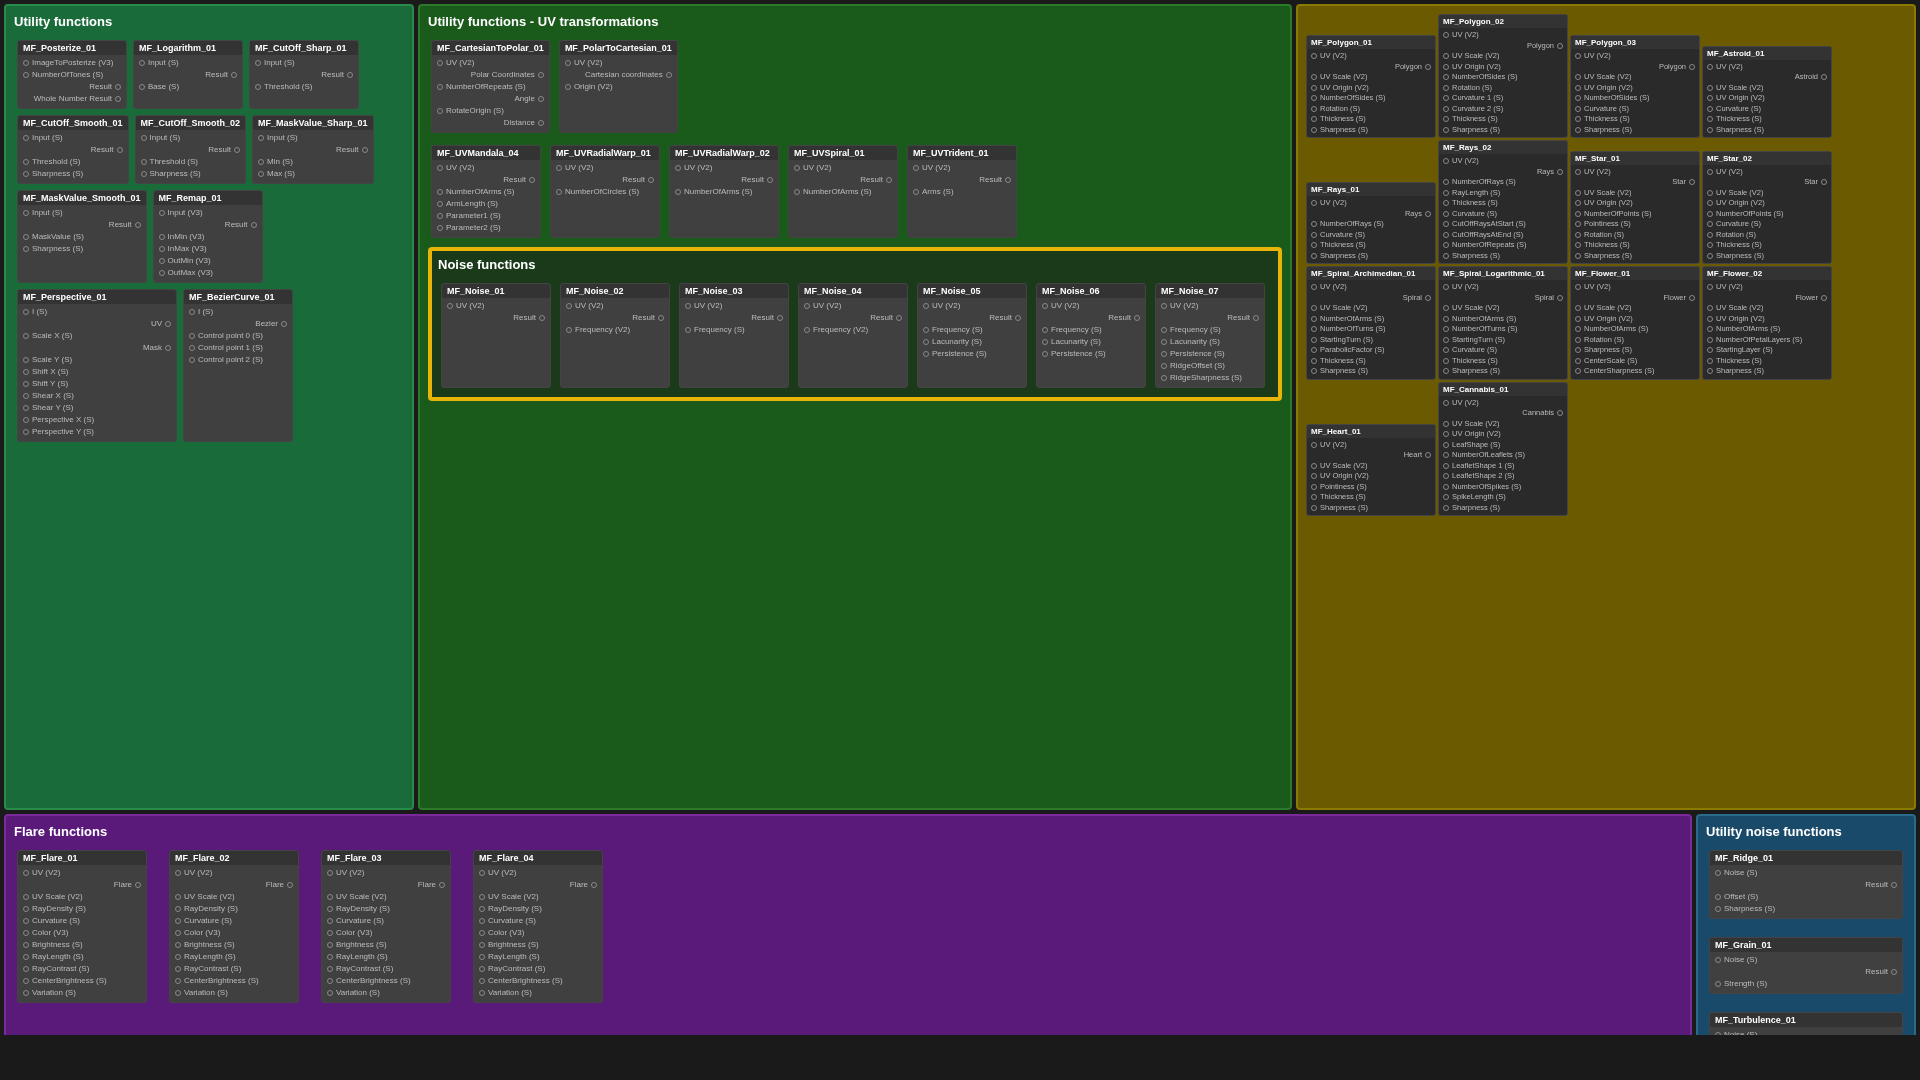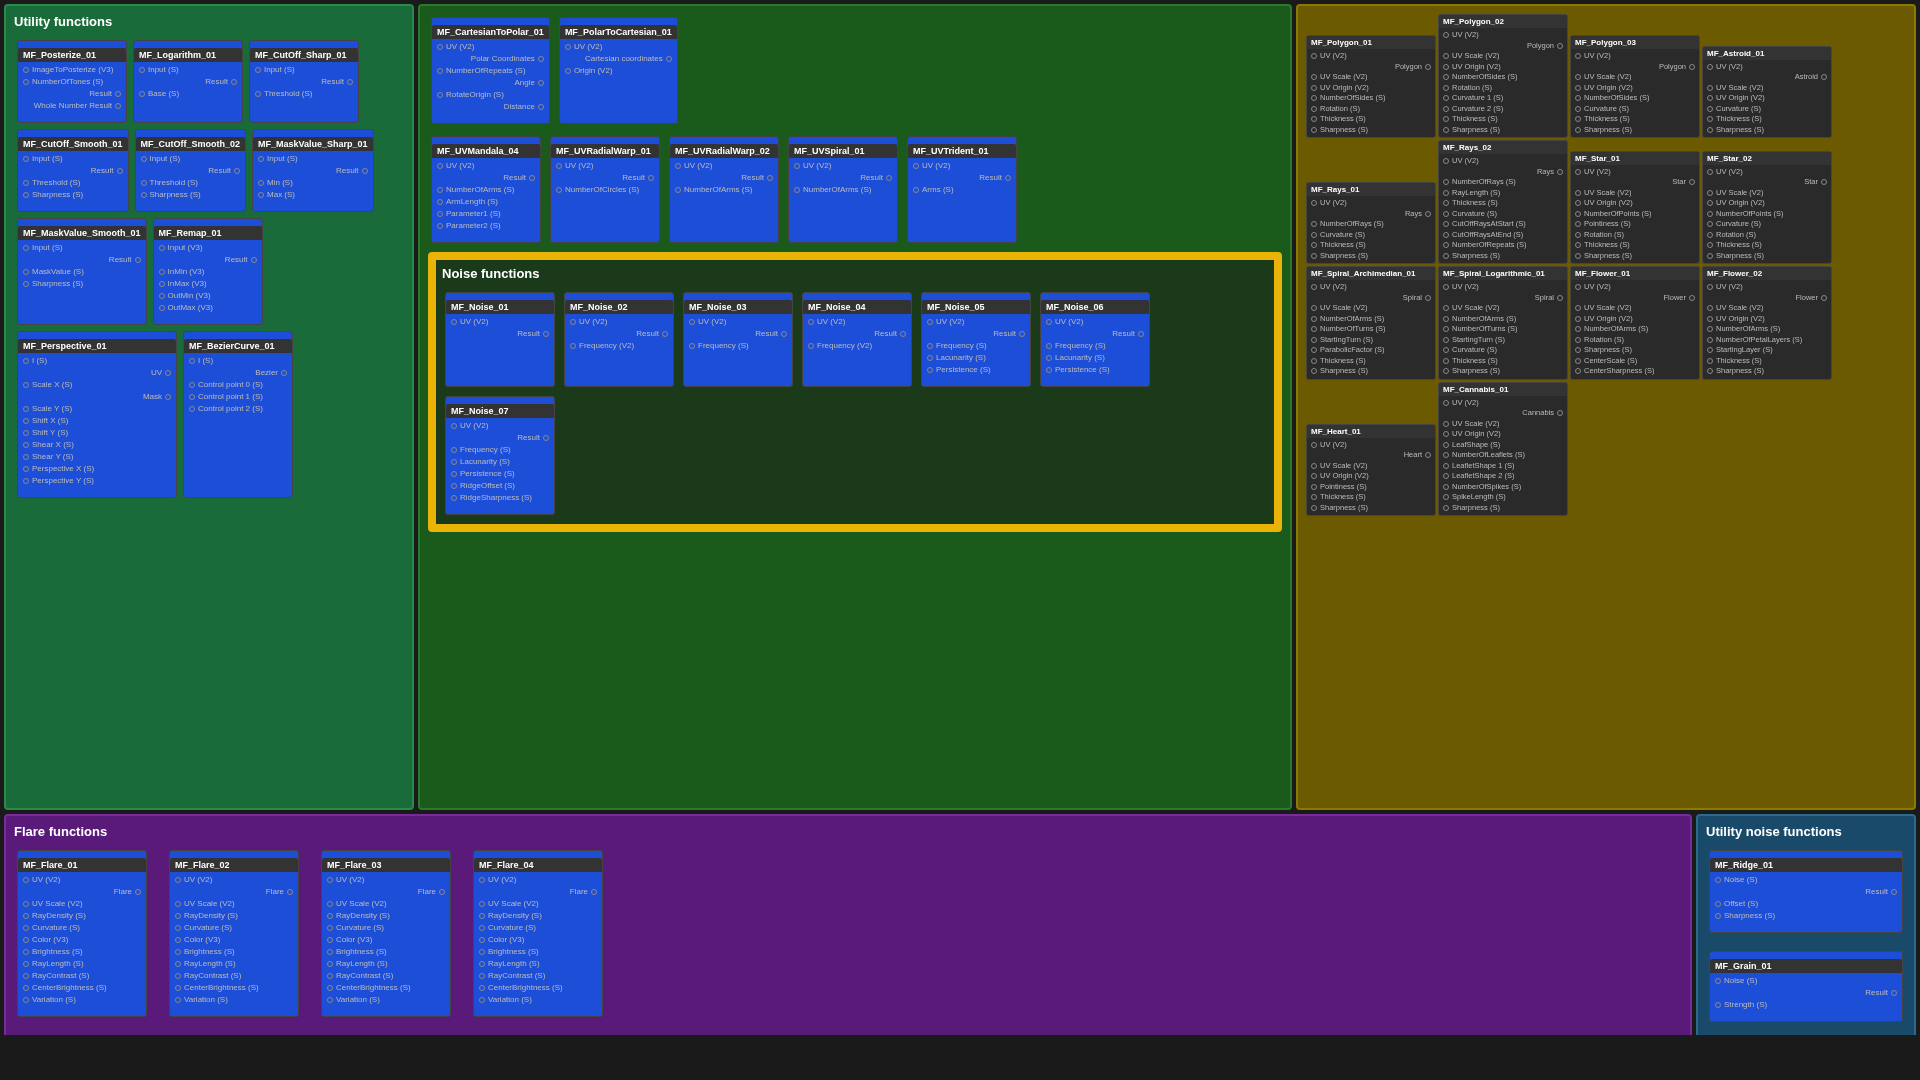--- a/index.html
+++ b/index.html
@@ -37,24 +37,24 @@
       flex: 1;
     }
     
     .panel-geo {
       background: #6b5a00;
       border: 2px solid #8a7a00;
       width: 620px;
       flex-shrink: 0;
     }
     .node-card {
-      background: #1d4ed8;
+      background: #404040;
       border: 1px solid #444;
       border-radius: 3px;
-      padding: 10px 5px;
+      padding: 3px 5px;
       margin: 3px;
       display: inline-block;
       vertical-align: top;
       min-width: 110px;
     }
     .node-title {
       font-size: 9px;
       font-weight: bold;
       color: #fff;
       background: #333;
@@ -257,20 +257,21 @@
           <div class="node-row row-right">Bezier<span class="port-out"></span></div>
           <div class="node-row"><span class="port-in"></span>Control point 0 (S)</div>
           <div class="node-row"><span class="port-in"></span>Control point 1 (S)</div>
           <div class="node-row"><span class="port-in"></span>Control point 2 (S)</div>
         </div>
 
       </div>
     </div>
 
     <div class="panel panel-uv">
+      <div class="panel-title">Utility functions - UV transformations</div>
 
       <div style="display:flex; flex-wrap:wrap; gap:3px; margin-bottom:6px">
         <div class="node-card">
           <div class="node-title">MF_CartesianToPolar_01</div>
           <div class="node-row"><span class="port-in"></span>UV (V2)</div>
           <div class="node-row row-right">Polar Coordinates<span class="port-out"></span></div>
           <div class="node-row"><span class="port-in"></span>NumberOfRepeats (S)</div>
           <div class="node-row row-right">Angle<span class="port-out"></span></div>
           <div class="node-row"><span class="port-in"></span>RotateOrigin (S)</div>
           <div class="node-row row-right">Distance<span class="port-out"></span></div>
@@ -312,21 +313,21 @@
           <div class="node-row"><span class="port-in"></span>NumberOfArms (S)</div>
         </div>
         <div class="node-card">
           <div class="node-title">MF_UVTrident_01</div>
           <div class="node-row"><span class="port-in"></span>UV (V2)</div>
           <div class="node-row row-right">Result<span class="port-out"></span></div>
           <div class="node-row"><span class="port-in"></span>Arms (S)</div>
         </div>
       </div>
 
-      <div style="background:#1a3a1a; border:8px solid #eab308; border-radius:4px; padding:6px; margin-top:4px;">
+      <div style="background:#1a3a1a; border:4px solid #eab308; border-radius:4px; padding:6px; margin-top:4px;">
         <div class="panel-title">Noise functions</div>
         <div style="display:flex; flex-wrap:wrap; gap:3px;">
           <div class="node-card">
             <div class="node-title">MF_Noise_01</div>
             <div class="node-row"><span class="port-in"></span>UV (V2)</div>
             <div class="node-row row-right">Result<span class="port-out"></span></div>
           </div>
           <div class="node-card">
             <div class="node-title">MF_Noise_02</div>
             <div class="node-row"><span class="port-in"></span>UV (V2)</div>

